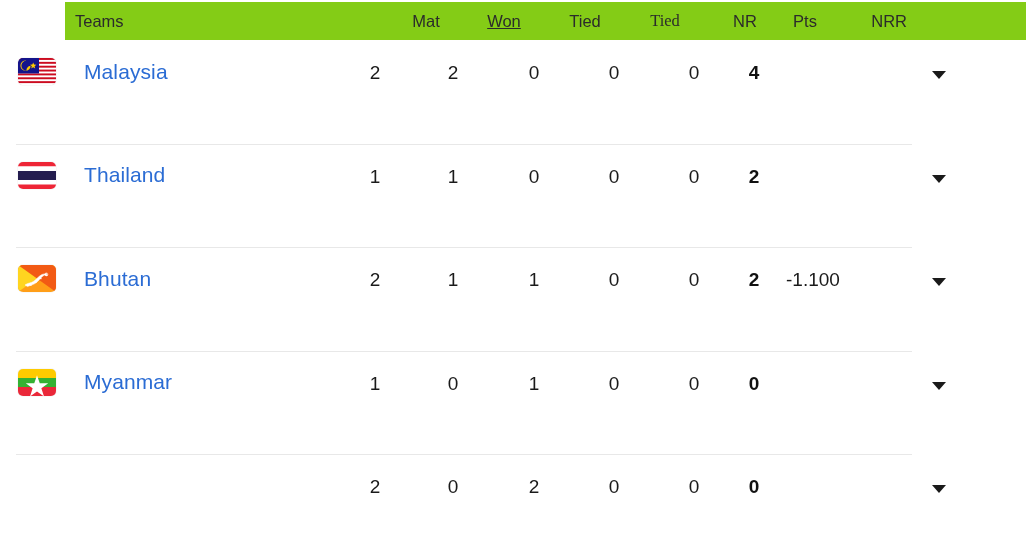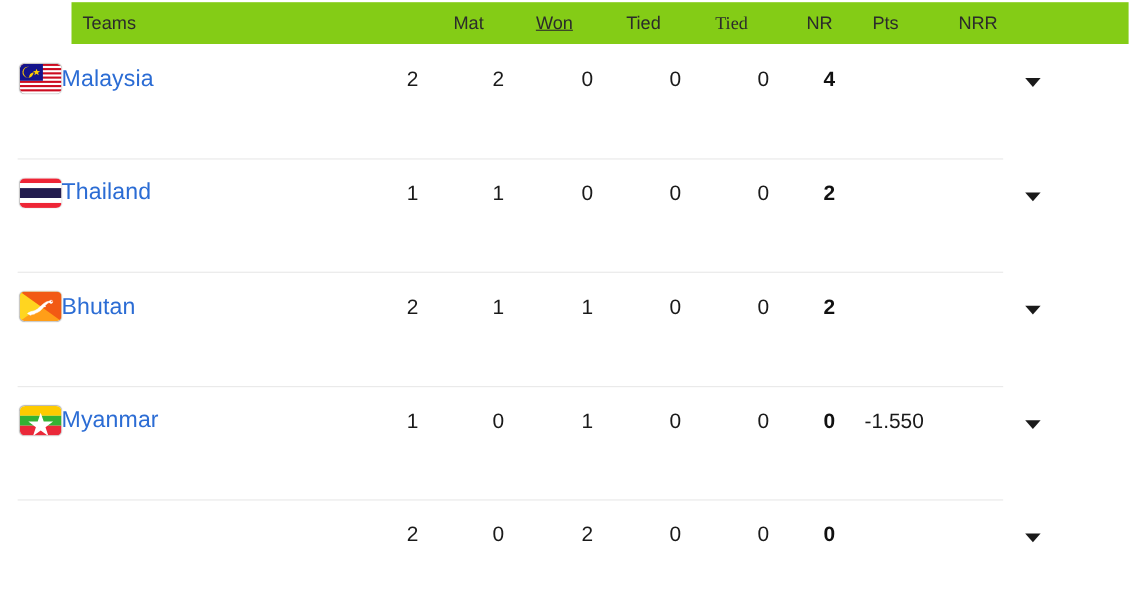--- a/index.html
+++ b/index.html
@@ -81,21 +81,21 @@
     height: 1px;
     background: #e8e8e8;
   }
 
   .team-cell {
     position: absolute;
     left: 18px;
     top: 18px;
     display: flex;
     align-items: center;
-    gap: 0;
+    gap: 28px;
   }
 
   .flag {
     width: 38px;
     height: 27px;
     border-radius: 5px;
     overflow: hidden;
     position: relative;
     flex: none;
     box-shadow: 0 0 1px rgba(0,0,0,0.30);
@@ -252,20 +252,21 @@
     </svg>
           </span>
       <span class="team-name">Bhutan</span>
     </div>
     <span class="cell cell-mat">2</span>
     <span class="cell cell-won">1</span>
     <span class="cell cell-lost">1</span>
     <span class="cell cell-tied">0</span>
     <span class="cell cell-nr">0</span>
     <span class="cell cell-pts">2</span>
+    <span class="cell cell-nrr">-1.100</span>
     <span class="expand-btn">
       <span class="chevron"></span>
     </span>
   </div>
       <div class="team-row">
     <div class="row-divider"></div>
     <div class="team-cell">
       <span class="flag">
     <svg viewBox="0 0 38 27" preserveAspectRatio="none">
       <rect y="0" width="38" height="9" fill="#fecb00"></rect>
@@ -275,21 +276,20 @@
     </svg>
           </span>
       <span class="team-name">Myanmar</span>
     </div>
     <span class="cell cell-mat">1</span>
     <span class="cell cell-won">0</span>
     <span class="cell cell-lost">1</span>
     <span class="cell cell-tied">0</span>
     <span class="cell cell-nr">0</span>
     <span class="cell cell-pts">0</span>
-    <span class="cell cell-nrr">-1.550</span>
     <span class="expand-btn">
       <span class="chevron"></span>
     </span>
   </div>
       <div class="team-row">
     <div class="row-divider"></div>
     <span class="cell cell-mat">2</span>
     <span class="cell cell-won">0</span>
     <span class="cell cell-lost">2</span>
     <span class="cell cell-tied">0</span>

